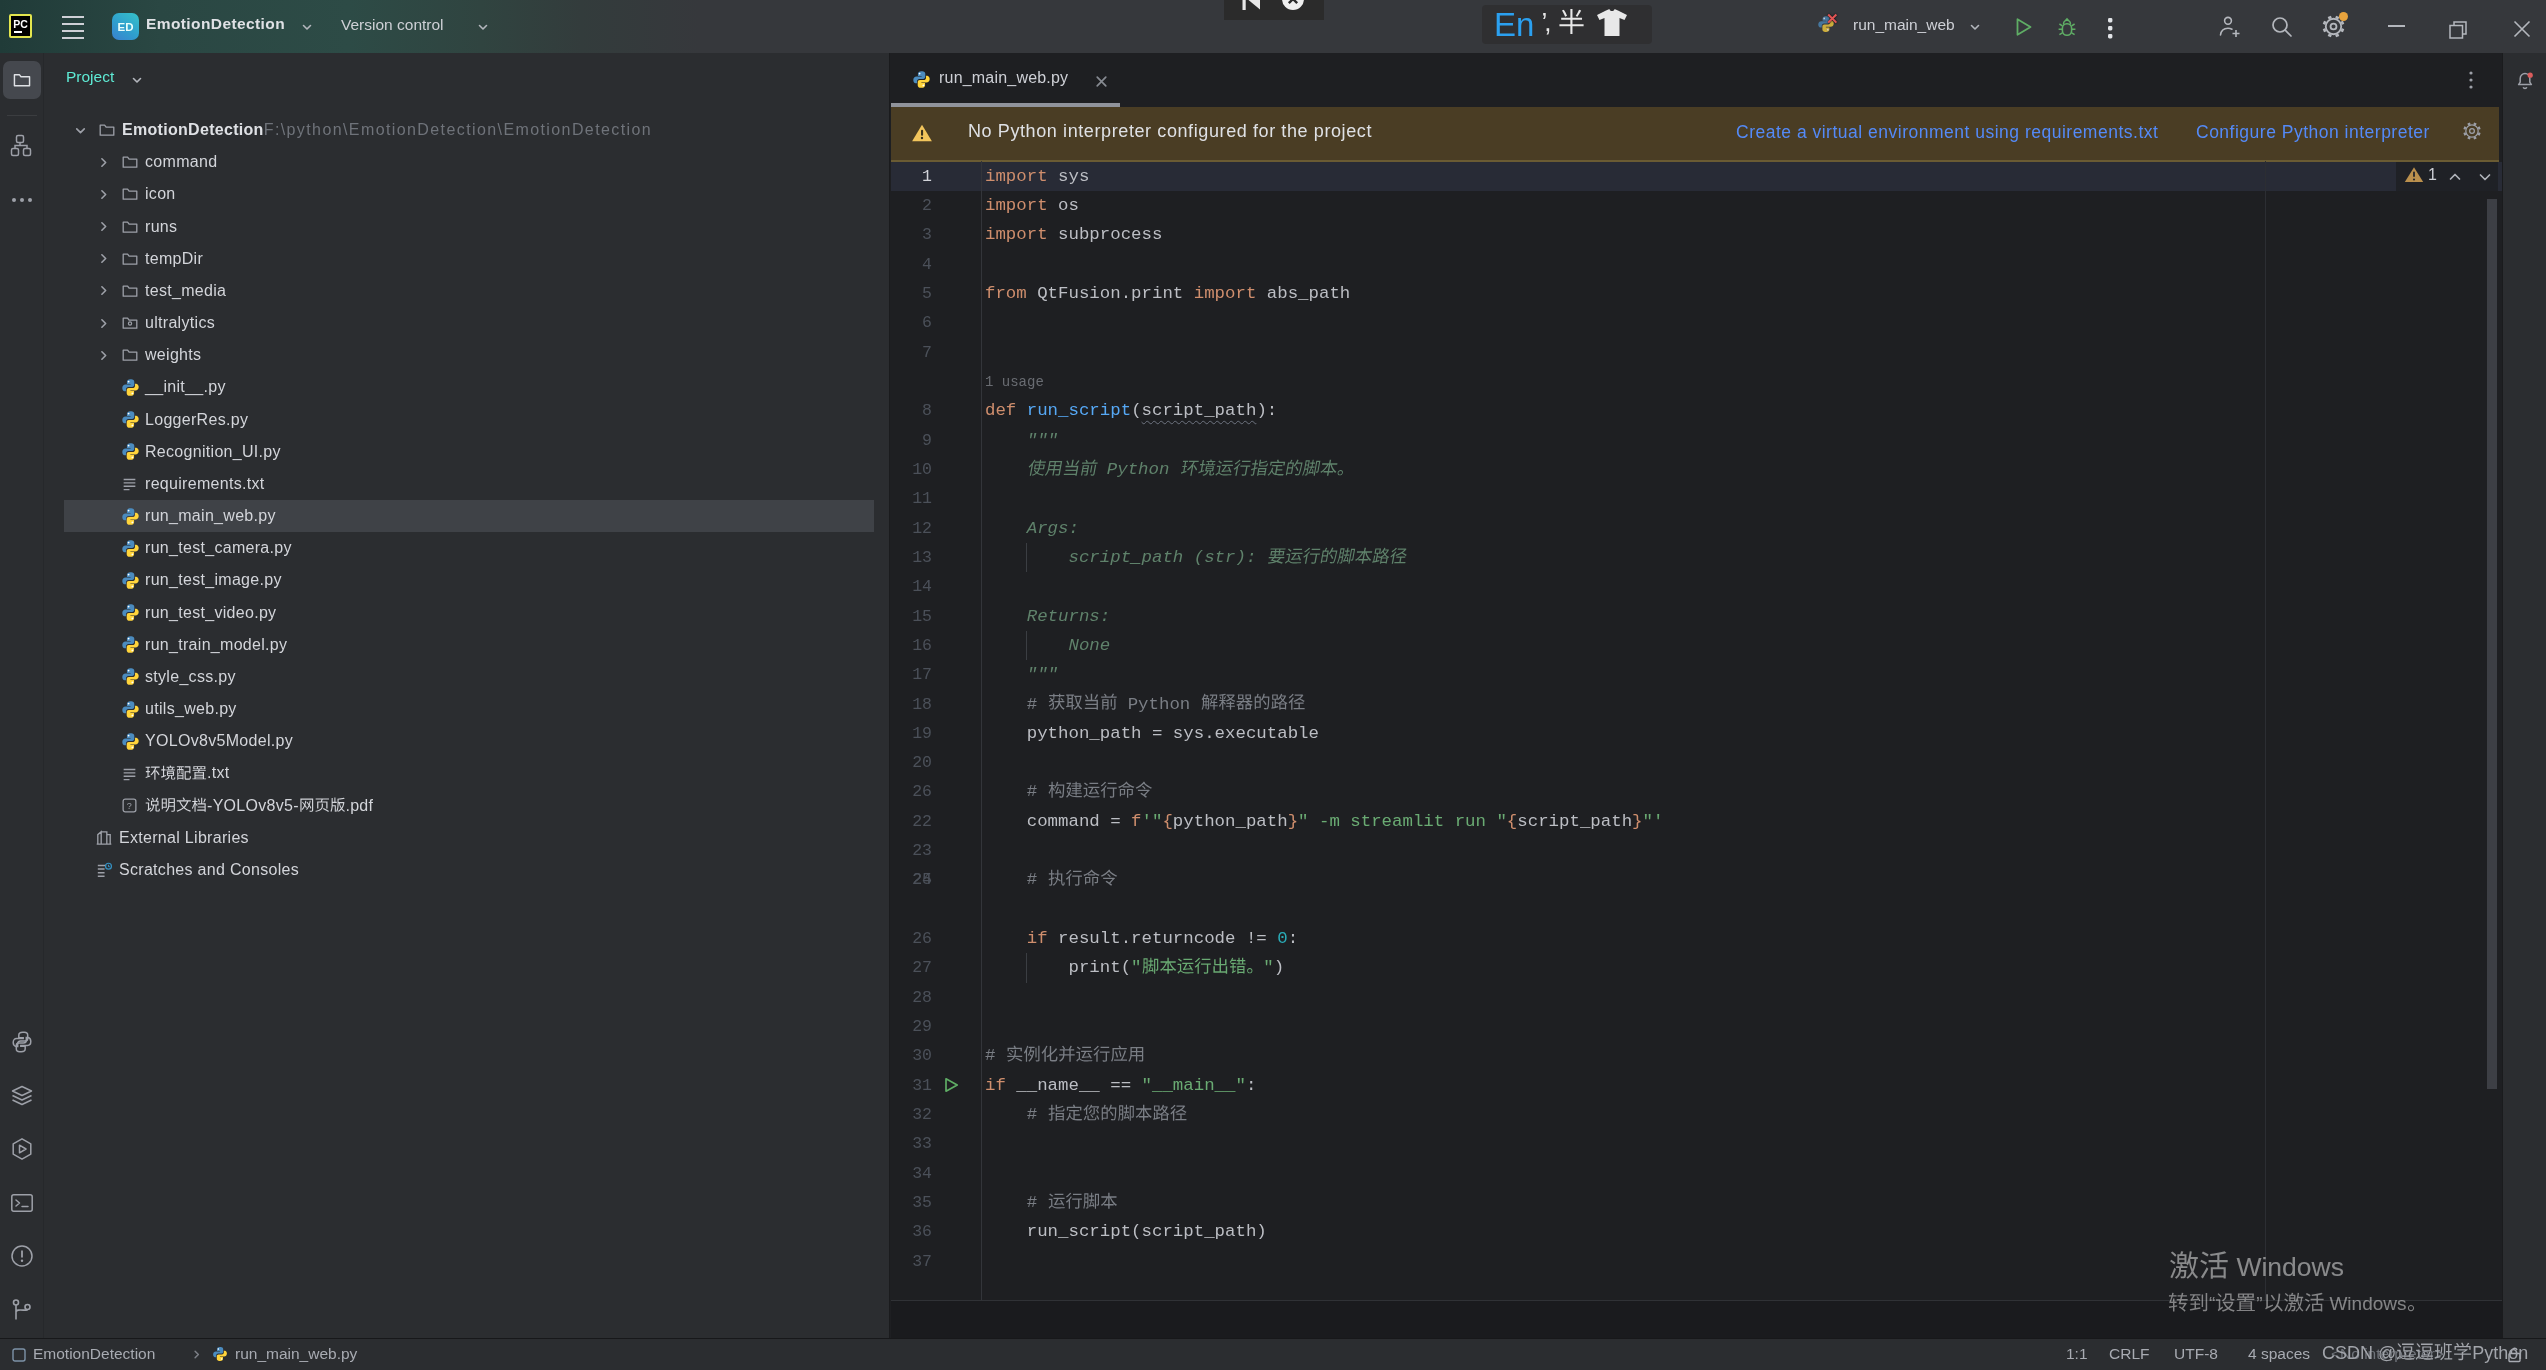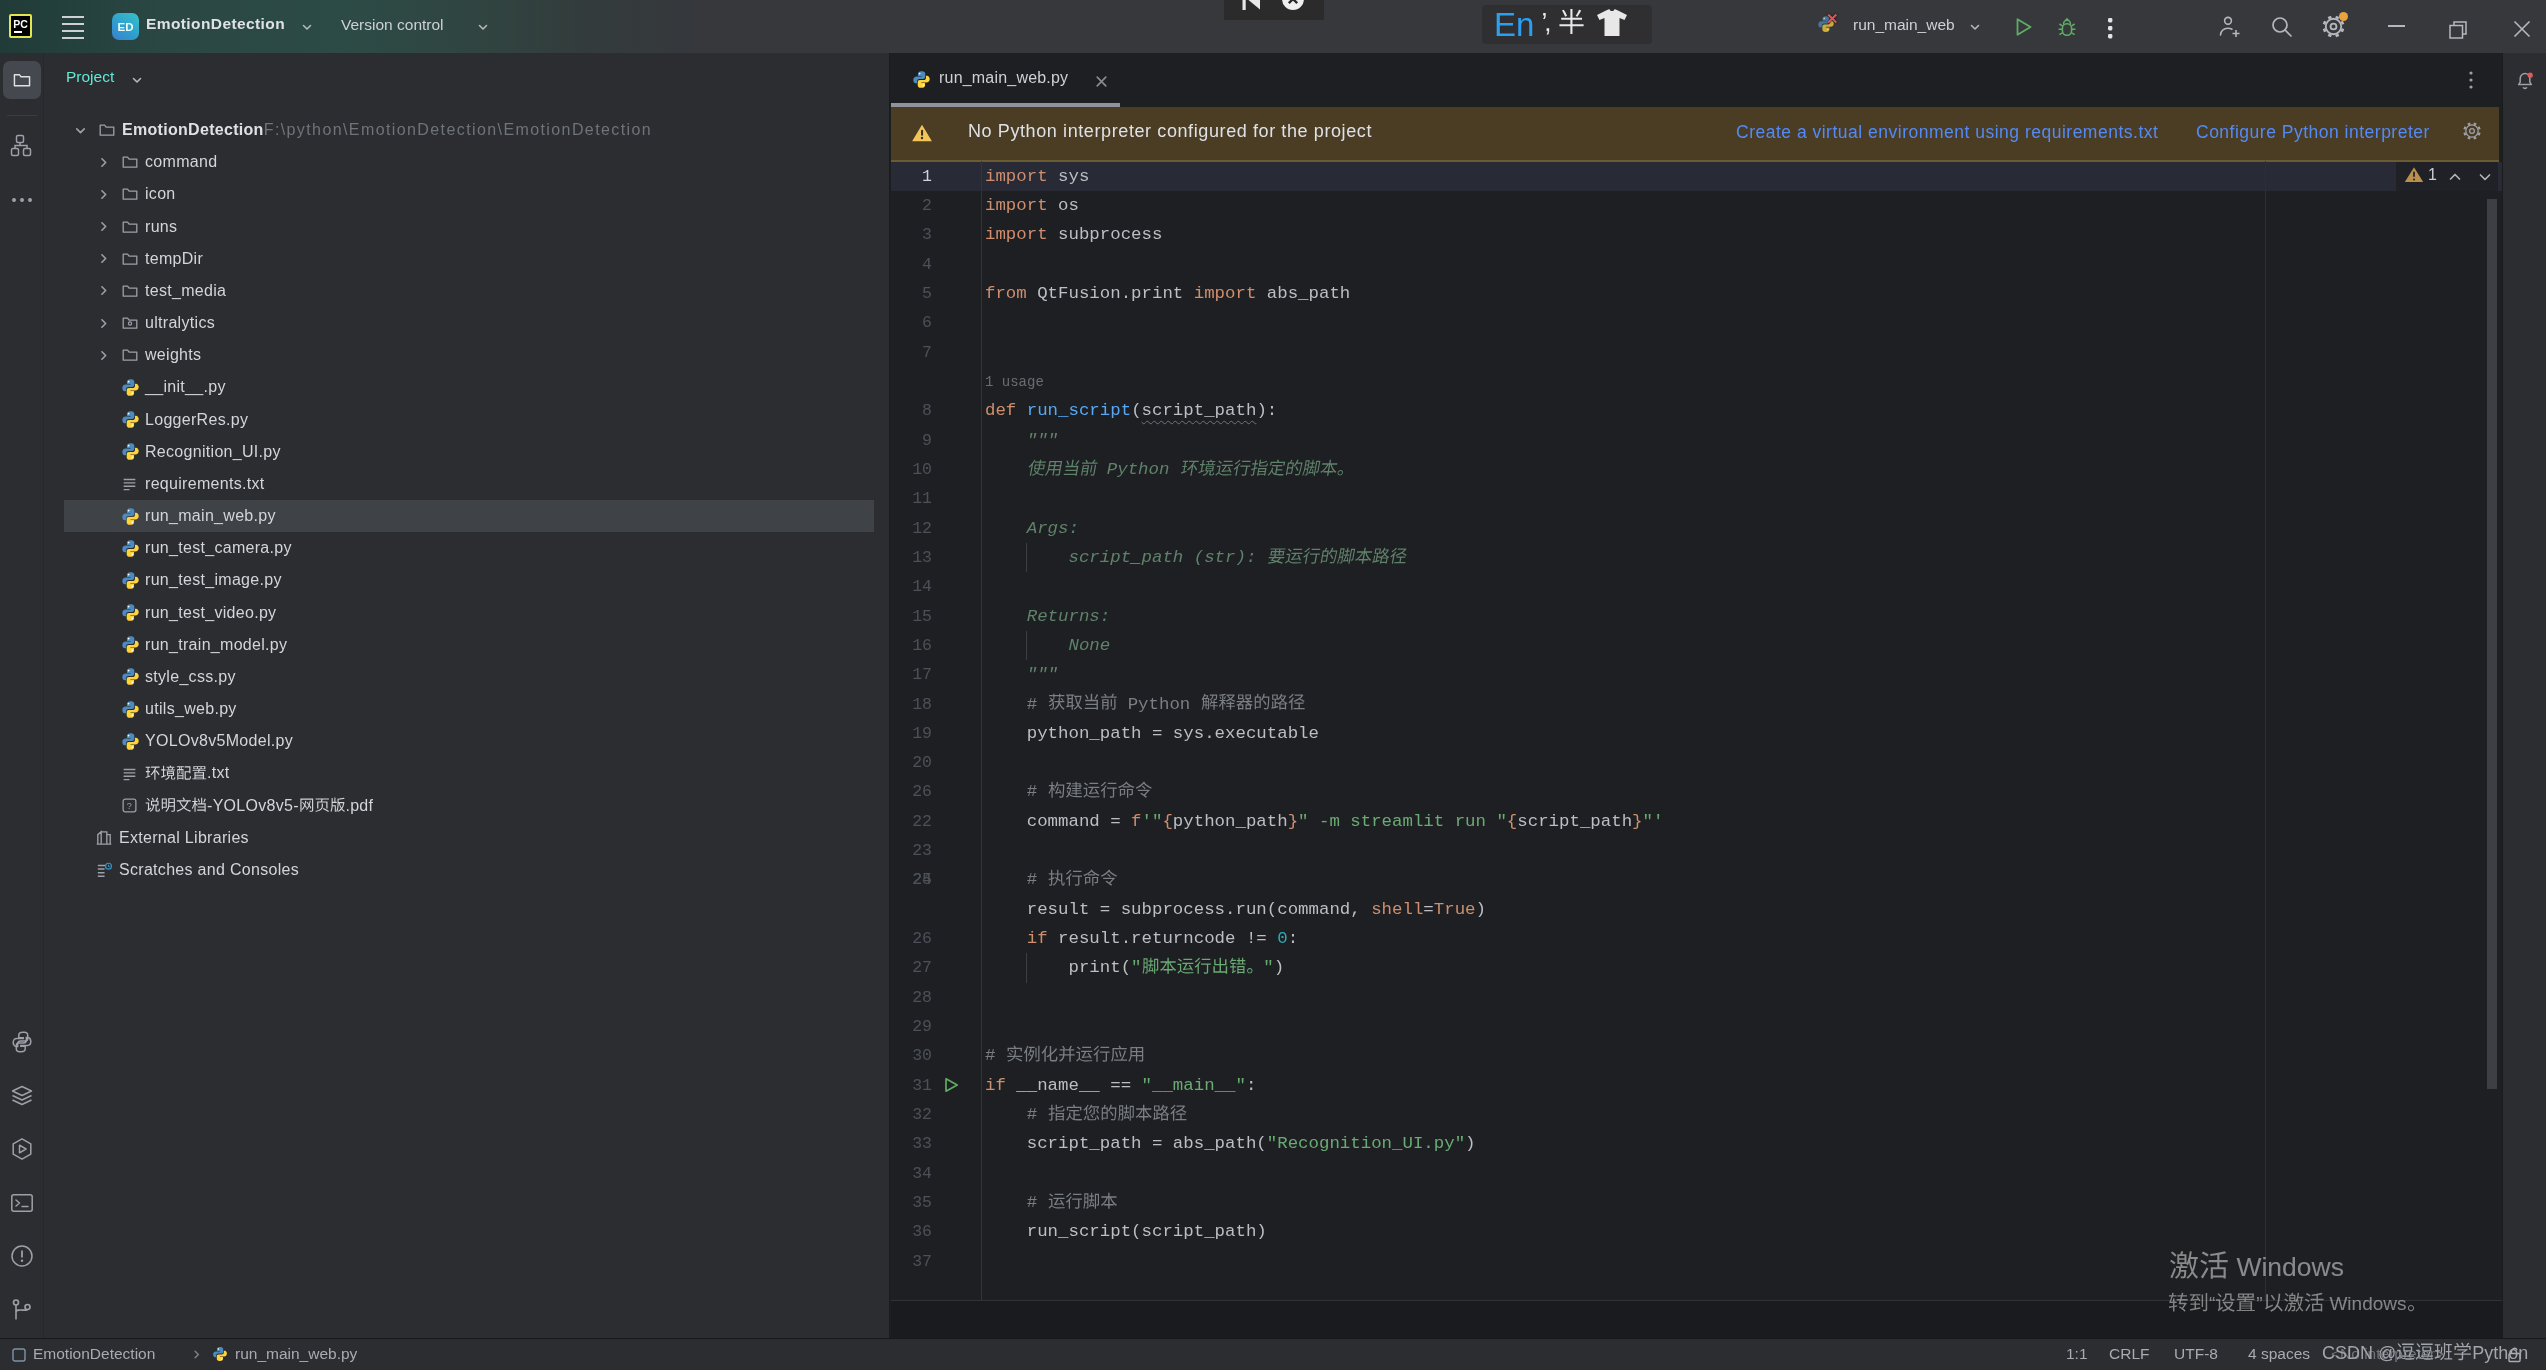--- a/index.html
+++ b/index.html
@@ -681,21 +681,20 @@
           </svg></b></div>
       <div class="crow" style="top:806.7px"><b class="p">    command = </b><b class="k">f</b><b class="s">'"</b><b class="br">{</b><b class="p">python_path</b><b class="br">}</b><b class="s">" -m streamlit run "</b><b class="br">{</b><b class="p">script_path</b><b class="br">}</b><b class="s">"'</b></div>
       <div class="crow" style="top:865.4px"><b class="p">    </b><b class="c"># </b><b class="c"><svg class="cj" width="69.6" height="20.0" style="vertical-align:-4.7px;overflow:visible" fill="currentColor">
             <g transform="translate(0,15.3) scale(0.01740,-0.01740)">
               <use href="#c23" x="0"></use>
               <use href="#c41" x="1000"></use>
               <use href="#c11" x="2000"></use>
               <use href="#c1" x="3000"></use>
             </g>
           </svg></b></div>
-      <div class="crow" style="top:894.7px"><b class="p">    result = subprocess.run(command, </b><b class="k">shell</b><b class="p">=</b><b class="k">True</b><b class="p">)</b></div>
       <div class="crow" style="top:924.0px"><b class="p">    </b><b class="k">if</b><b class="p"> result.returncode != </b><b class="n">0</b><b class="p">:</b></div>
       <div class="crow" style="top:953.3px"><b class="p">        print(</b><b class="s">"</b><b class="s"><svg class="cj" width="121.8" height="20.0" style="vertical-align:-4.7px;overflow:visible" fill="currentColor">
             <g transform="translate(0,15.3) scale(0.01740,-0.01740)">
               <use href="#c39" x="0"></use>
               <use href="#c27" x="1000"></use>
               <use href="#c48" x="2000"></use>
               <use href="#c41" x="3000"></use>
               <use href="#c5" x="4000"></use>
               <use href="#c52" x="5000"></use>
               <use href="#c0" x="6000"></use>
@@ -722,21 +721,20 @@
               <use href="#c24" x="0"></use>
               <use href="#c15" x="1000"></use>
               <use href="#c22" x="2000"></use>
               <use href="#c36" x="3000"></use>
               <use href="#c39" x="4000"></use>
               <use href="#c27" x="5000"></use>
               <use href="#c46" x="6000"></use>
               <use href="#c21" x="7000"></use>
             </g>
           </svg></b></div>
-      <div class="crow" style="top:1129.3px"><b class="p">    script_path = abs_path(</b><b class="s">"Recognition_UI.py"</b><b class="p">)</b></div>
       <div class="crow" style="top:1187.9px"><b class="p">    </b><b class="c"># </b><b class="c"><svg class="cj" width="69.6" height="20.0" style="vertical-align:-4.7px;overflow:visible" fill="currentColor">
             <g transform="translate(0,15.3) scale(0.01740,-0.01740)">
               <use href="#c48" x="0"></use>
               <use href="#c41" x="1000"></use>
               <use href="#c39" x="2000"></use>
               <use href="#c27" x="3000"></use>
             </g>
           </svg></b></div>
       <div class="crow" style="top:1217.2px"><b class="p">    run_script(script_path)</b></div>
       <div class="gnum gcur" style="top:161.7px">1</div>

